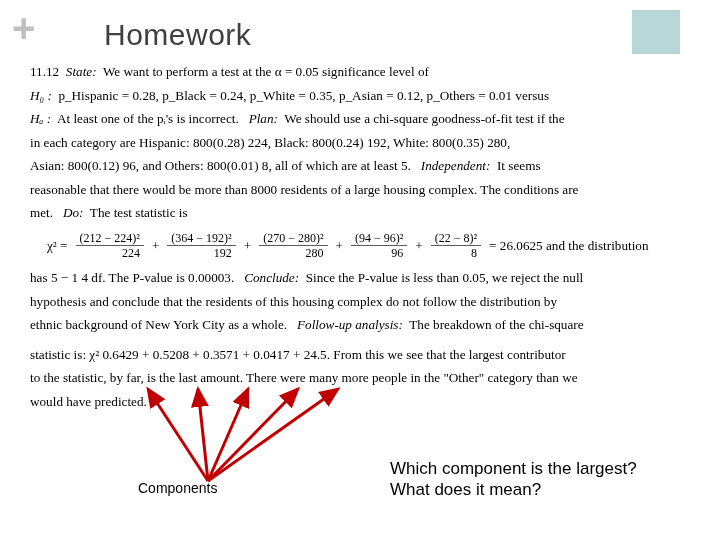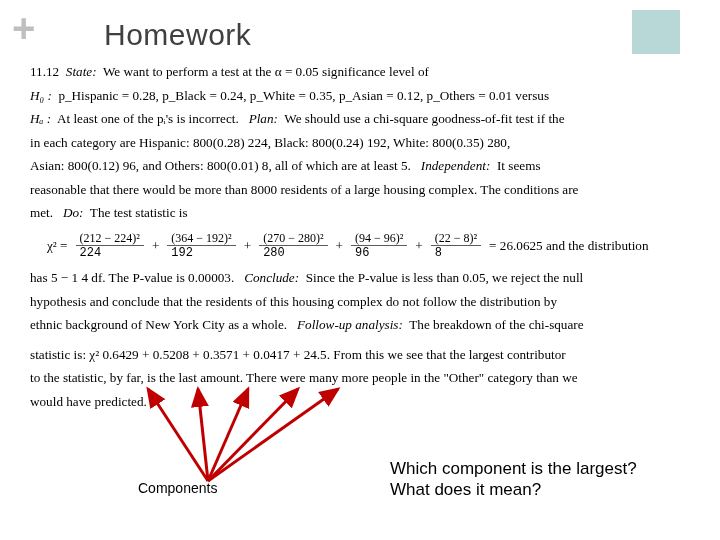--- a/index.html
+++ b/index.html
@@ -50,27 +50,27 @@
   .content i { font-style: italic; }
   .chi-row {
     display: flex;
     align-items: center;
     gap: 6px;
     margin: 6px 17px;
   }
   .frac {
     display: inline-flex;
     flex-direction: column;
-    align-items: flex-start;
+    align-items: flex-end;
     font-size: 12px;
     line-height: 1.2;
     margin: 0 2px;
   }
   .frac .num { border-bottom: 1px solid #5c5c5c; padding: 0 4px; }
-  .frac .den { padding: 0 4px; font-family: Liberation Mono, monospace; }
+  .frac .den { padding: 0 4px; }
   .components-label {
     position: absolute;
     left: 138px;
     top: 480px;
     font-family: Arial, sans-serif;
     font-size: 14px;
     color: #000;
   }
   .question {
     position: absolute;

